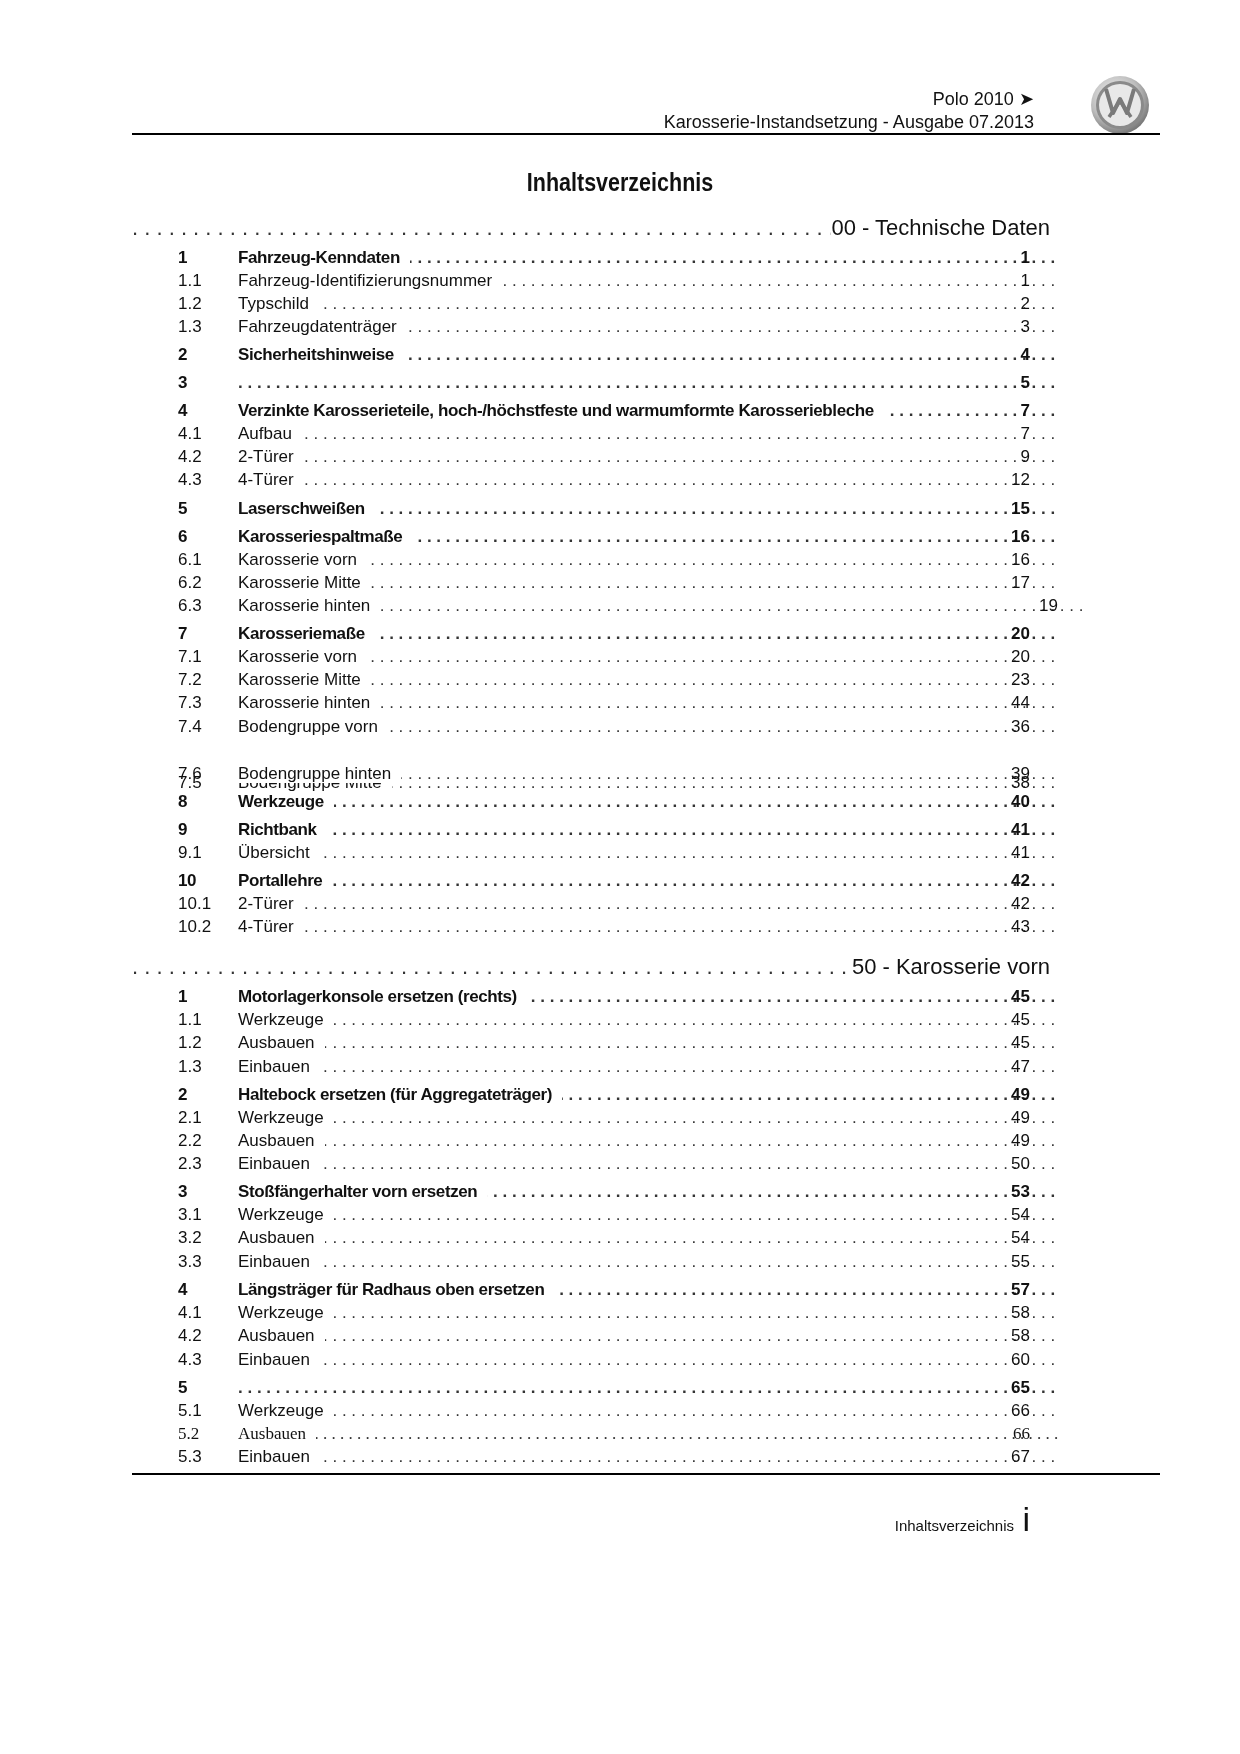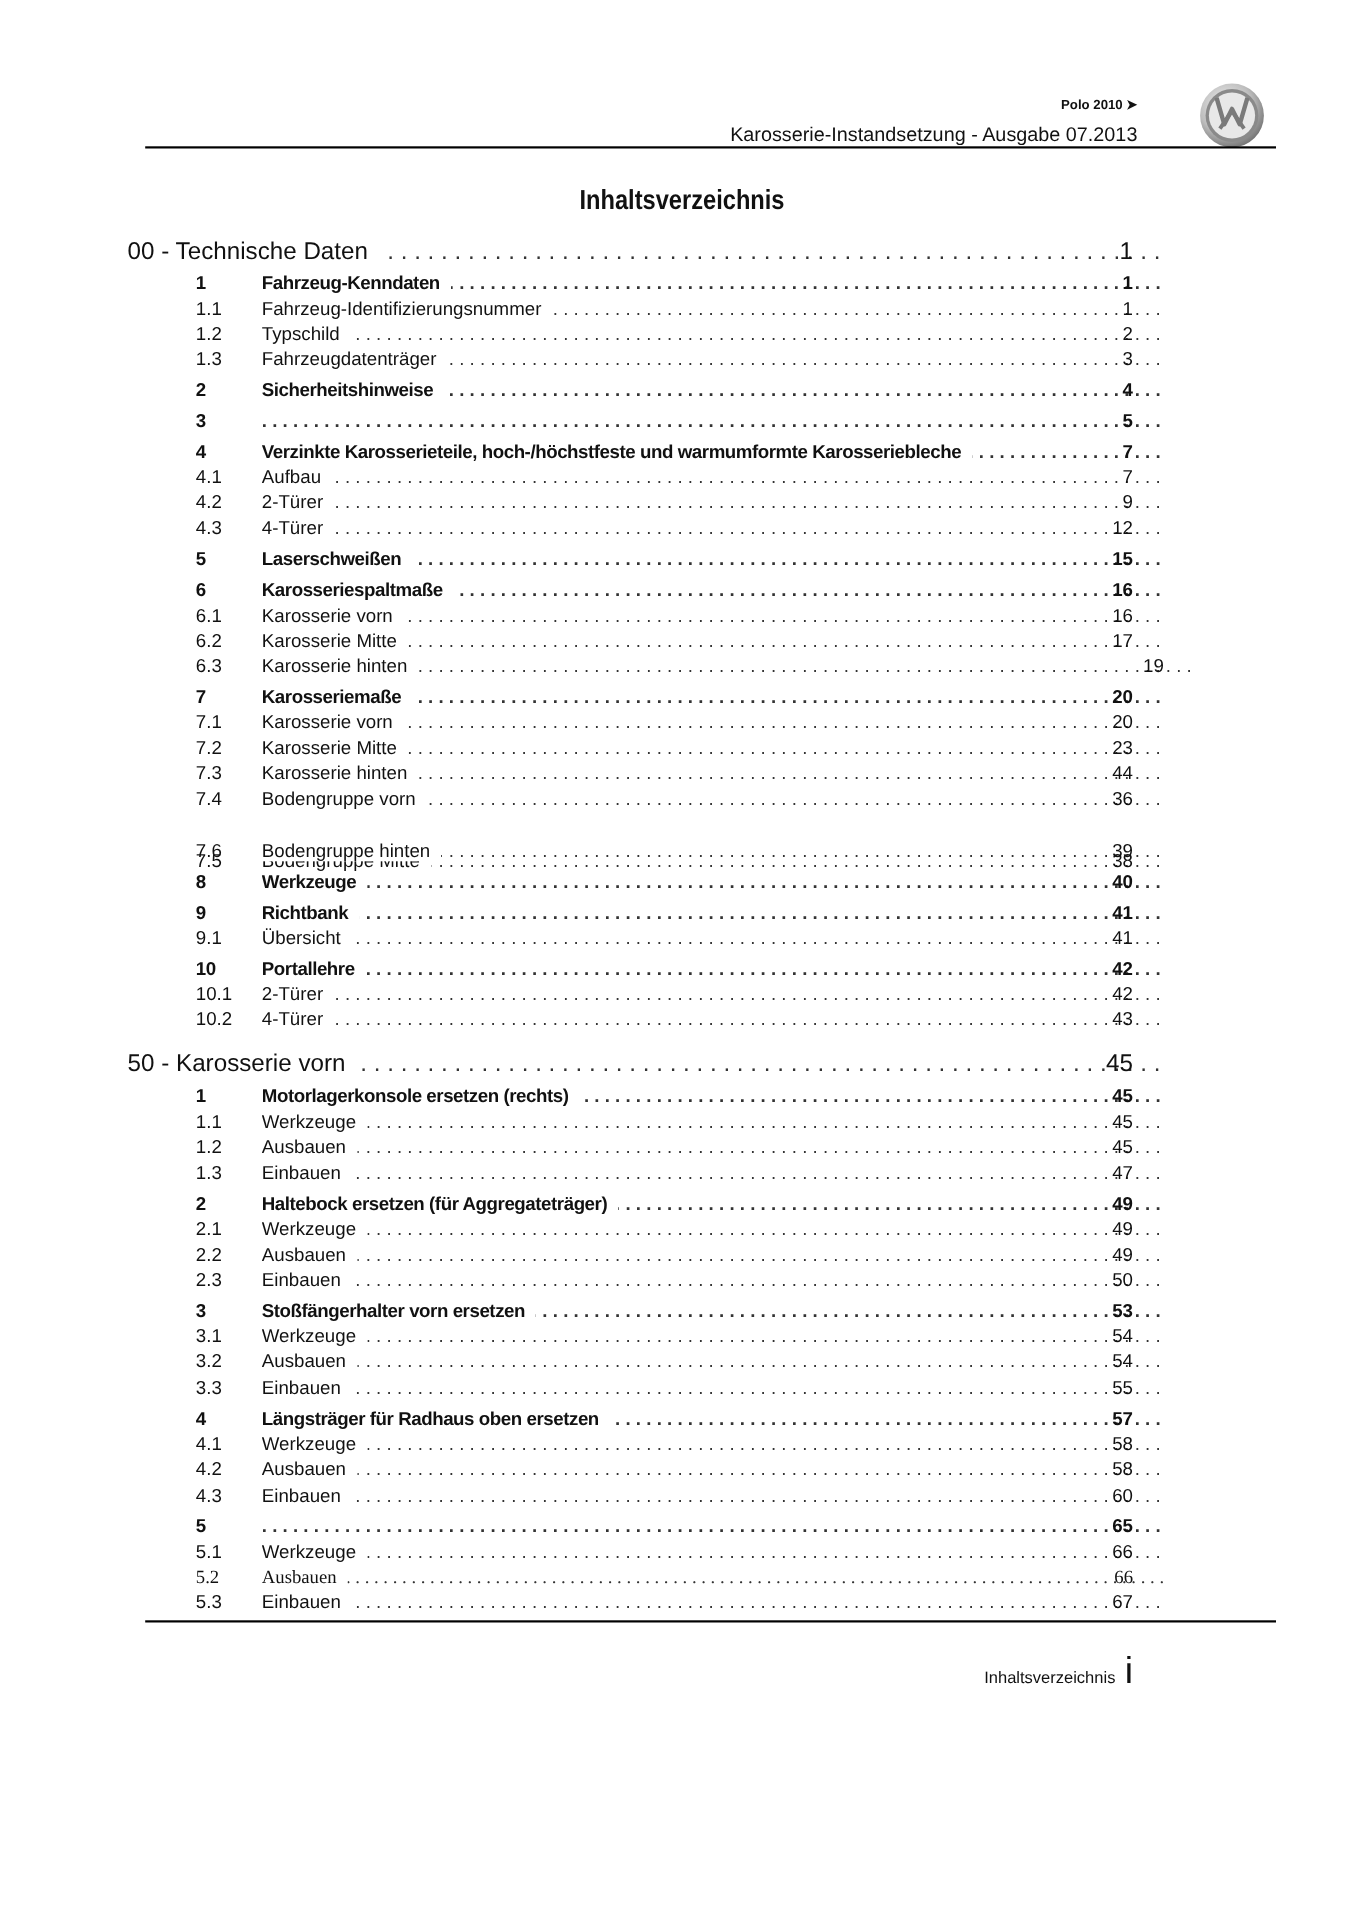--- a/index.html
+++ b/index.html
@@ -1,36 +1,36 @@
 <!DOCTYPE html>
 <html><head>
 <meta charset="utf-8">
 <style>
   html, body { margin: 0; padding: 0; background: #ffffff; }
   body { width: 1240px; height: 1754px; position: relative; overflow: hidden;
          font-family: "Liberation Sans", sans-serif; color: #111; }
-  .hdr-line1 { position: absolute; right: 206px; top: 88px; font-size: 12px; white-space: nowrap; font-weight: bold; }
+  .hdr-line1 { position: absolute; right: 206px; top: 88px; font-size: 18px; white-space: nowrap; }
   .hdr-line2 { position: absolute; right: 206px; top: 112px; font-size: 18px; white-space: nowrap; }
   .hdr-rule { position: absolute; left: 132px; width: 1028px; top: 133px; height: 2px; background: #000; }
   .logo { position: absolute; left: 1090px; top: 75px; width: 60px; height: 60px; }
   .title { position: absolute; left: 0; width: 1240px; text-align: center; top: 168px;
            font-size: 25px; font-weight: bold; transform: scaleX(0.86); }
   .toc { position: absolute; left: 0; top: 0; width: 1240px; }
   .row { position: absolute; left: 0; width: 1240px; height: 22px; }
   .row .num { position: absolute; left: 178px; white-space: nowrap; }
   .row .lbl { position: absolute; left: 238px; right: 180px; white-space: nowrap; overflow: hidden; }
   .row .lbl .t { background: #fff; padding-right: 10px; position: relative; z-index: 1; }
   .row .dots { position: absolute; left: 238px; right: 180px; top: 0; overflow: hidden; white-space: nowrap;
                letter-spacing: 0; color: #333; text-align: right; }
   .row .pg { position: absolute; right: 210px; width: 40px; text-align: right; white-space: nowrap; }
   .row.sub { font-size: 17px; }
   .row.sec { font-size: 17px; font-weight: bold; }
   .row.sec .lbl .t, .row.sec .num { letter-spacing: -0.4px; }
   .row.chap { font-size: 22px; height: 28px; }
-  .row.chap .lbl { left: 116px; }
+  .row.chap .lbl { left: 136px; text-align: right; }
   .row.chap .dots { left: 132px; }
   .row.chap .pg { font-size: 22px; }
   .ftr-rule { position: absolute; left: 132px; width: 1028px; top: 1473px; height: 2px; background: #000; }
   .ftr-text { position: absolute; right: 226px; top: 1517px; font-size: 15px; white-space: nowrap; }
   .ftr-page { position: absolute; right: 210px; top: 1500px; font-size: 34px; }
 </style>
 </head>
 <body>
 
 <div>

